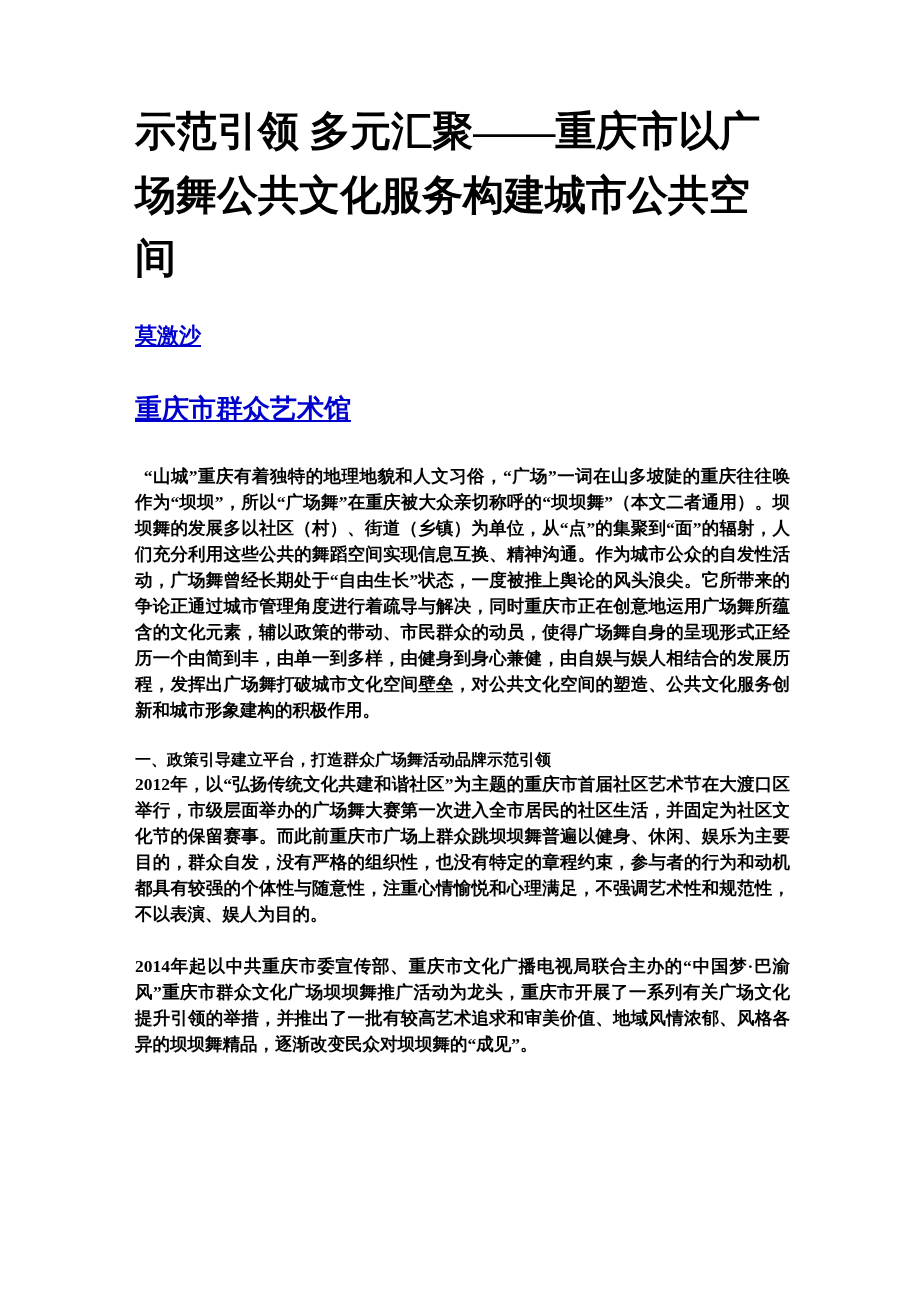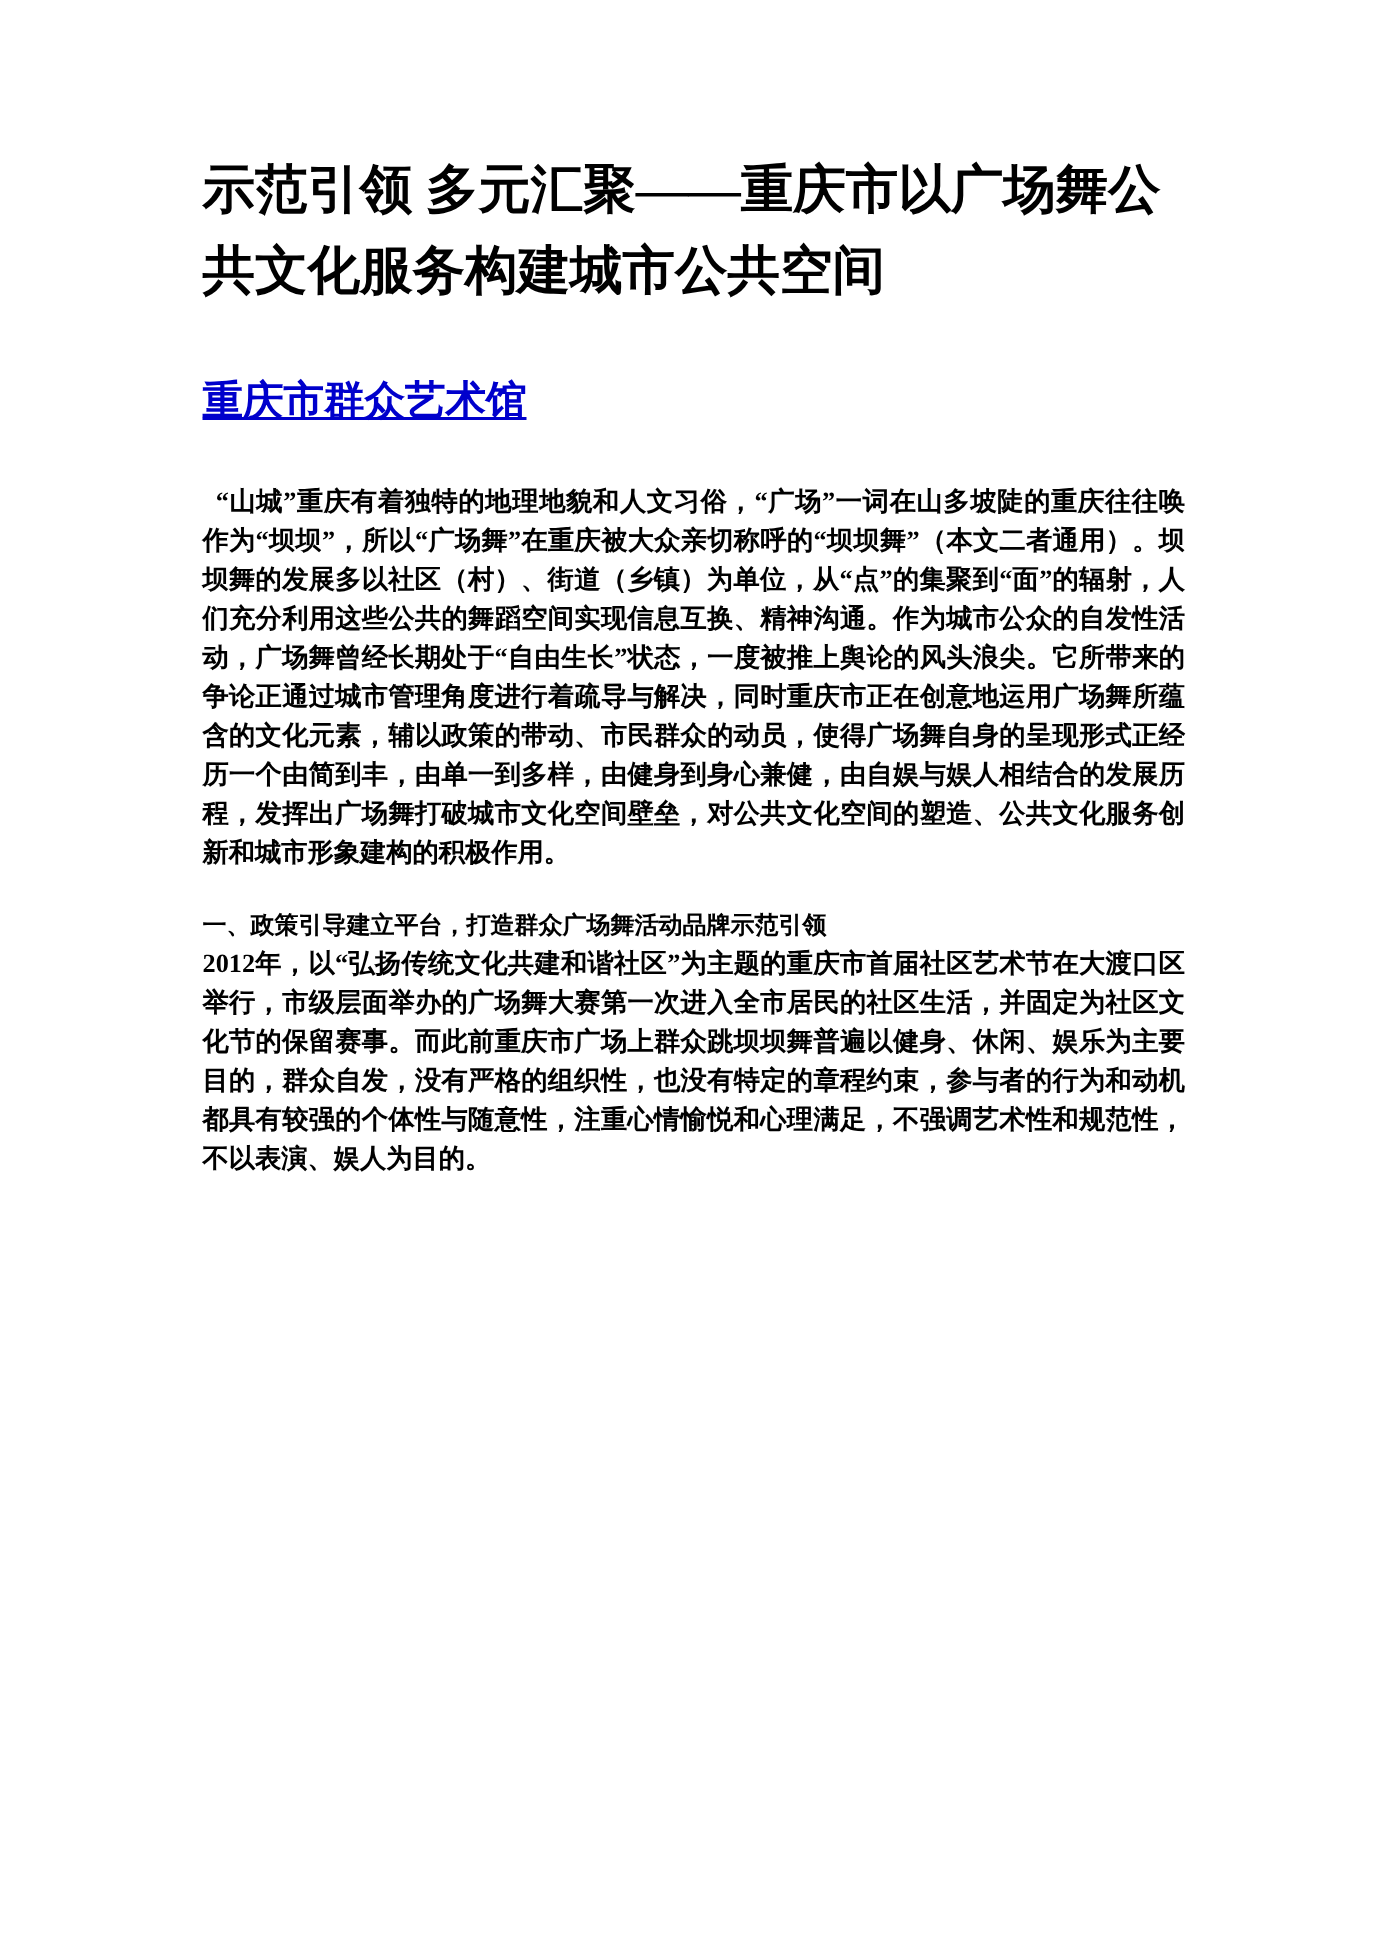--- a/index.html
+++ b/index.html
@@ -14,21 +14,21 @@
     font-family: "Liberation Serif", "DejaVu Serif", serif;
     color: #000000;
   }
   .page {
     width: 920px;
     min-height: 1302px;
     padding: 100px 130px 80px 135px;
     background: #ffffff;
   }
   h1.doc-title {
-    font-size: 35px;
+    font-size: 41px;
     line-height: 1.55;
     font-weight: bold;
     margin: 0;
     font-family: "Liberation Serif", "DejaVu Serif", serif;
   }
   p.author-line {
     margin: 30px 0 0 0;
   }
   p.institution-line {
     margin: 40px 0 0 0;
@@ -72,27 +72,31 @@
     white-space: pre-wrap;
   }
 </style>
 </head>
 <body>
 
 <div class="page">
 
   <h1 class="doc-title">示范引领 多元汇聚——重庆市以广场舞公共文化服务构建城市公共空间</h1>
 
+  <p class="author-line">
+    <a class="doc-link">莫激沙</a>
+  </p>
 
   <p class="institution-line">
     <a class="doc-link">重庆市群众艺术馆</a>
   </p>
 
   <p class="body-para intro">“山城”重庆有着独特的地理地貌和人文习俗，“广场”一词在山多坡陡的重庆往往唤作为“坝坝”，所以“广场舞”在重庆被大众亲切称呼的“坝坝舞”（本文二者通用）。坝坝舞的发展多以社区（村）、街道（乡镇）为单位，从“点”的集聚到“面”的辐射，人们充分利用这些公共的舞蹈空间实现信息互换、精神沟通。作为城市公众的自发性活动，广场舞曾经长期处于“自由生长”状态，一度被推上舆论的风头浪尖。它所带来的争论正通过城市管理角度进行着疏导与解决，同时重庆市正在创意地运用广场舞所蕴含的文化元素，辅以政策的带动、市民群众的动员，使得广场舞自身的呈现形式正经历一个由简到丰，由单一到多样，由健身到身心兼健，由自娱与娱人相结合的发展历程，发挥出广场舞打破城市文化空间壁垒，对公共文化空间的塑造、公共文化服务创新和城市形象建构的积极作用。</p>
 
   <h2 class="section-heading">一、政策引导建立平台，打造群众广场舞活动品牌示范引领</h2>
 
 
 
   <p class="body-para">2012年，以“弘扬传统文化共建和谐社区”为主题的重庆市首届社区艺术节在大渡口区举行，市级层面举办的广场舞大赛第一次进入全市居民的社区生活，并固定为社区文化节的保留赛事。而此前重庆市广场上群众跳坝坝舞普遍以健身、休闲、娱乐为主要目的，群众自发，没有严格的组织性，也没有特定的章程约束，参与者的行为和动机都具有较强的个体性与随意性，注重心情愉悦和心理满足，不强调艺术性和规范性，不以表演、娱人为目的。</p>
 
+  <p class="body-para">2014年起以中共重庆市委宣传部、重庆市文化广播电视局联合主办的“中国梦·巴渝风”重庆市群众文化广场坝坝舞推广活动为龙头，重庆市开展了一系列有关广场文化提升引领的举措，并推出了一批有较高艺术追求和审美价值、地域风情浓郁、风格各异的坝坝舞精品，逐渐改变民众对坝坝舞的“成见”。</p>
 
 </div>
 
 </body></html>

